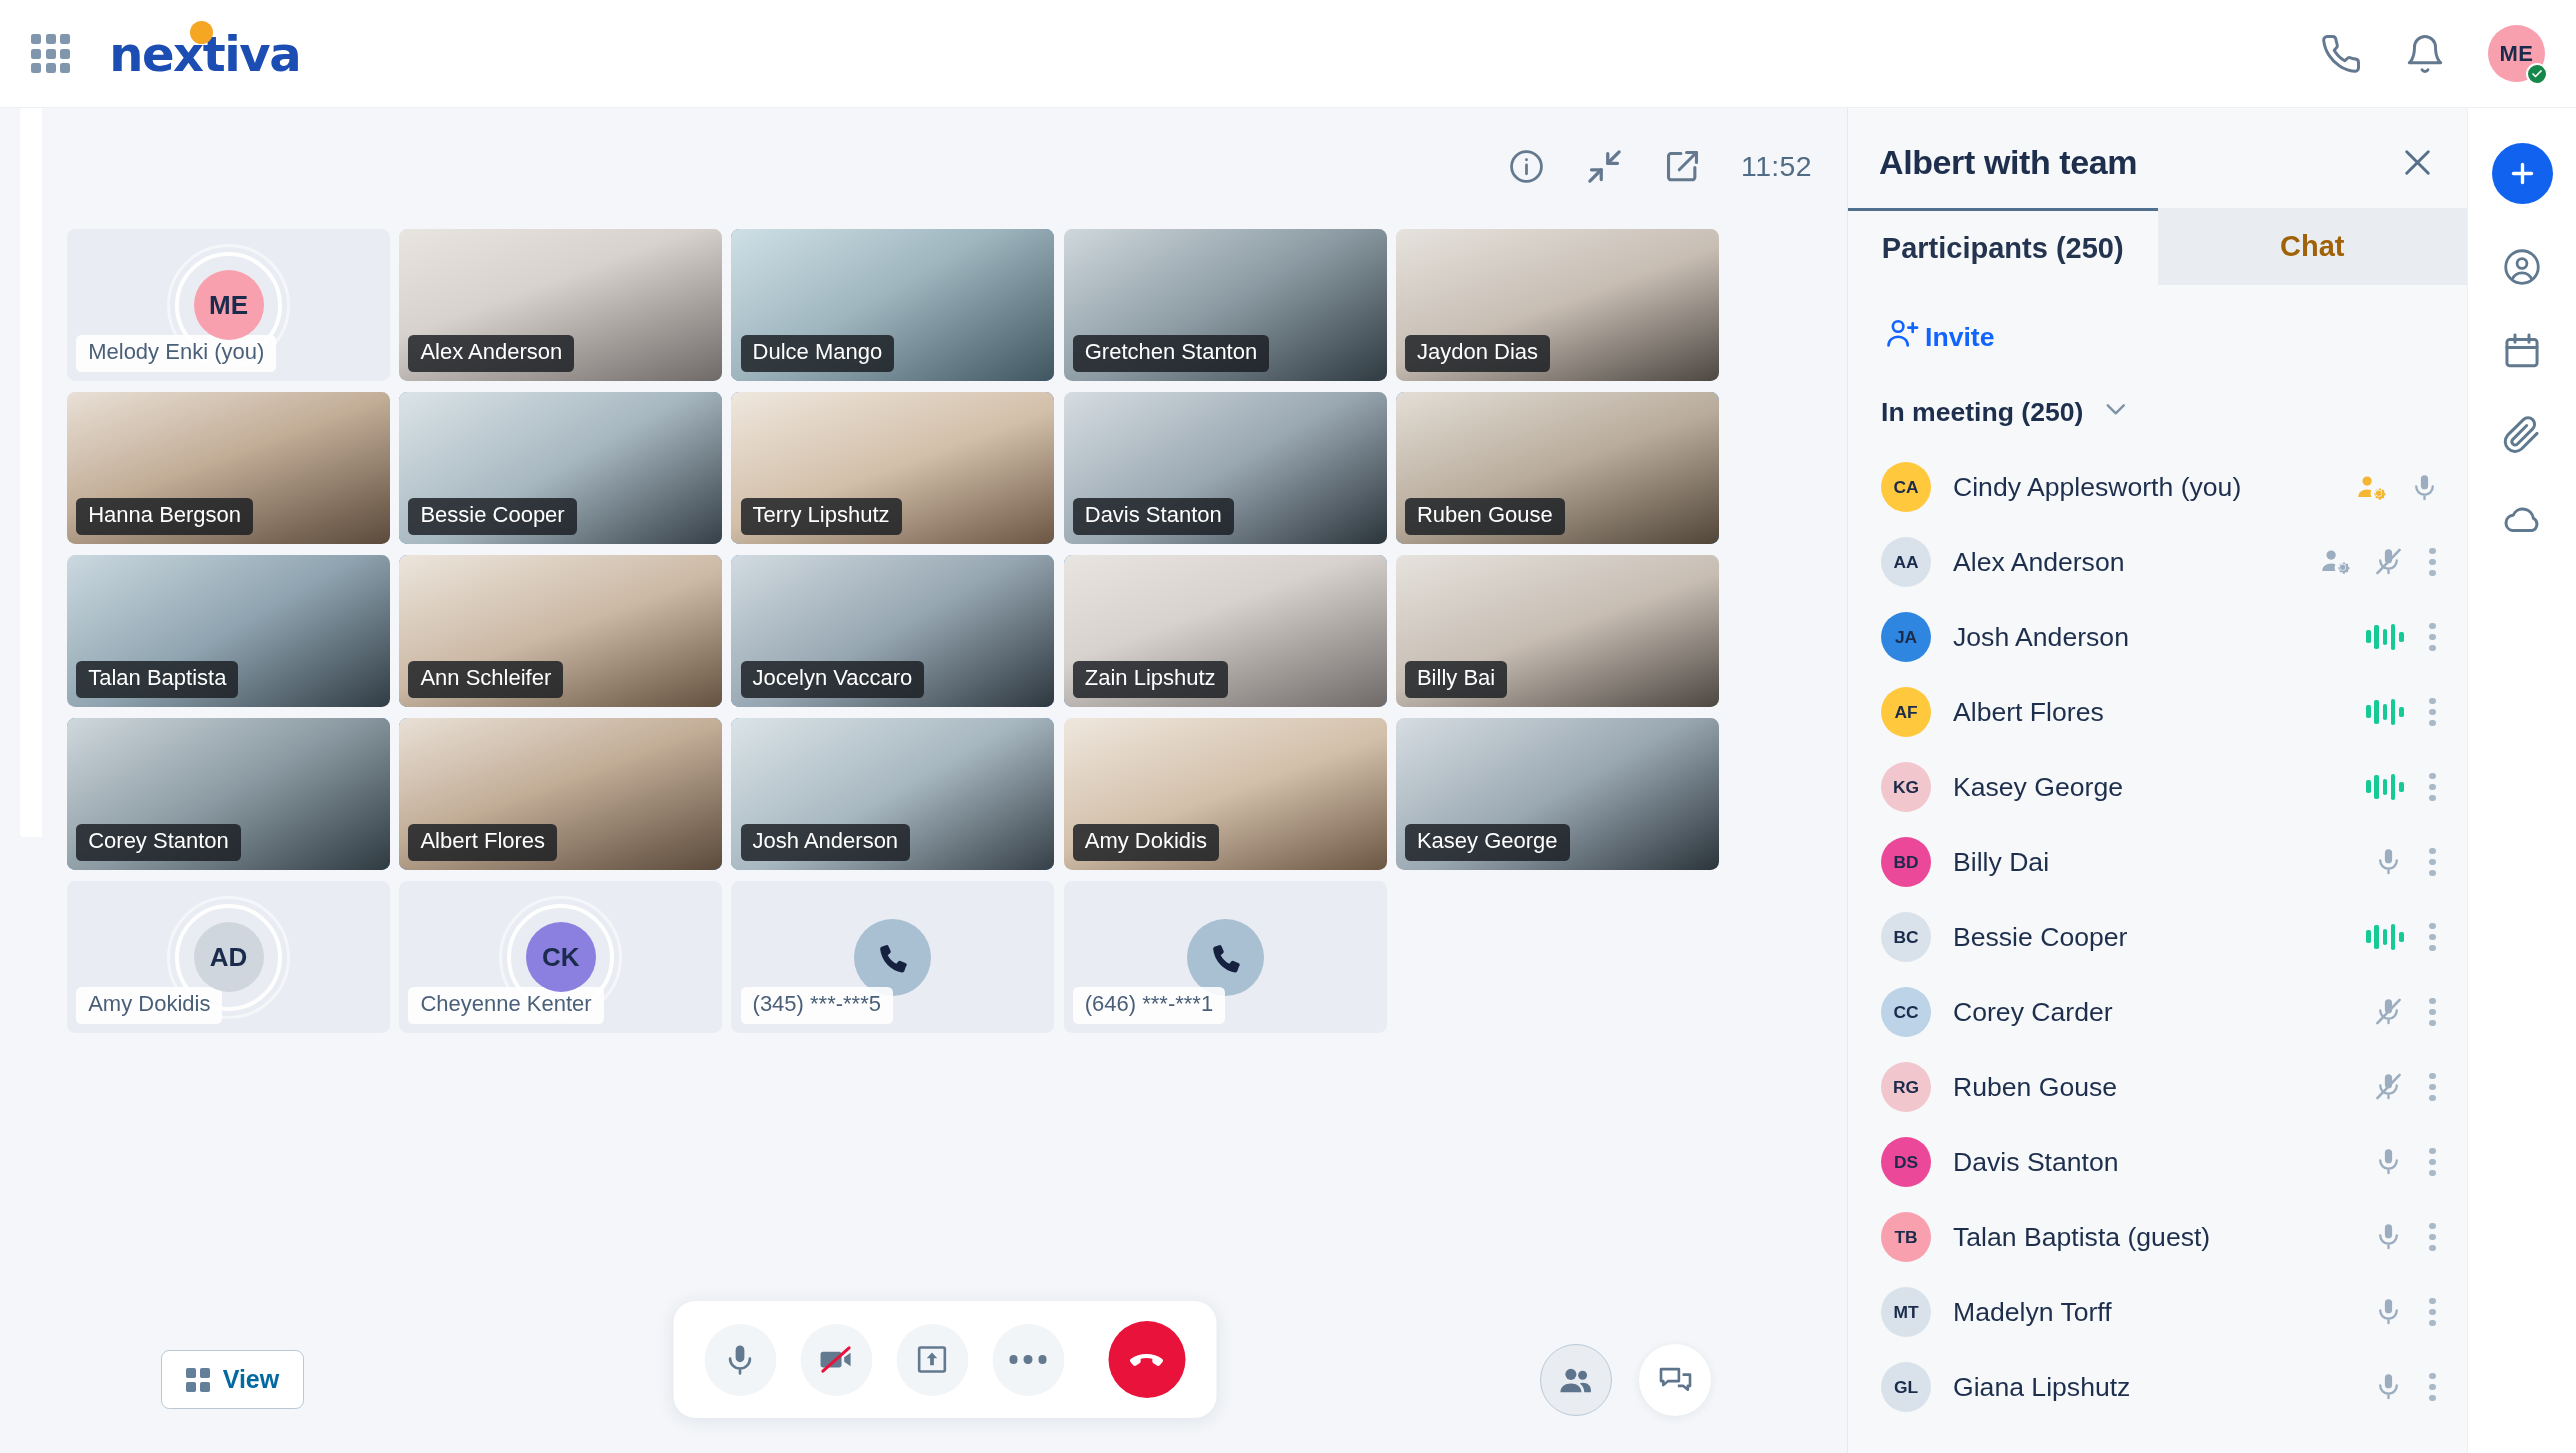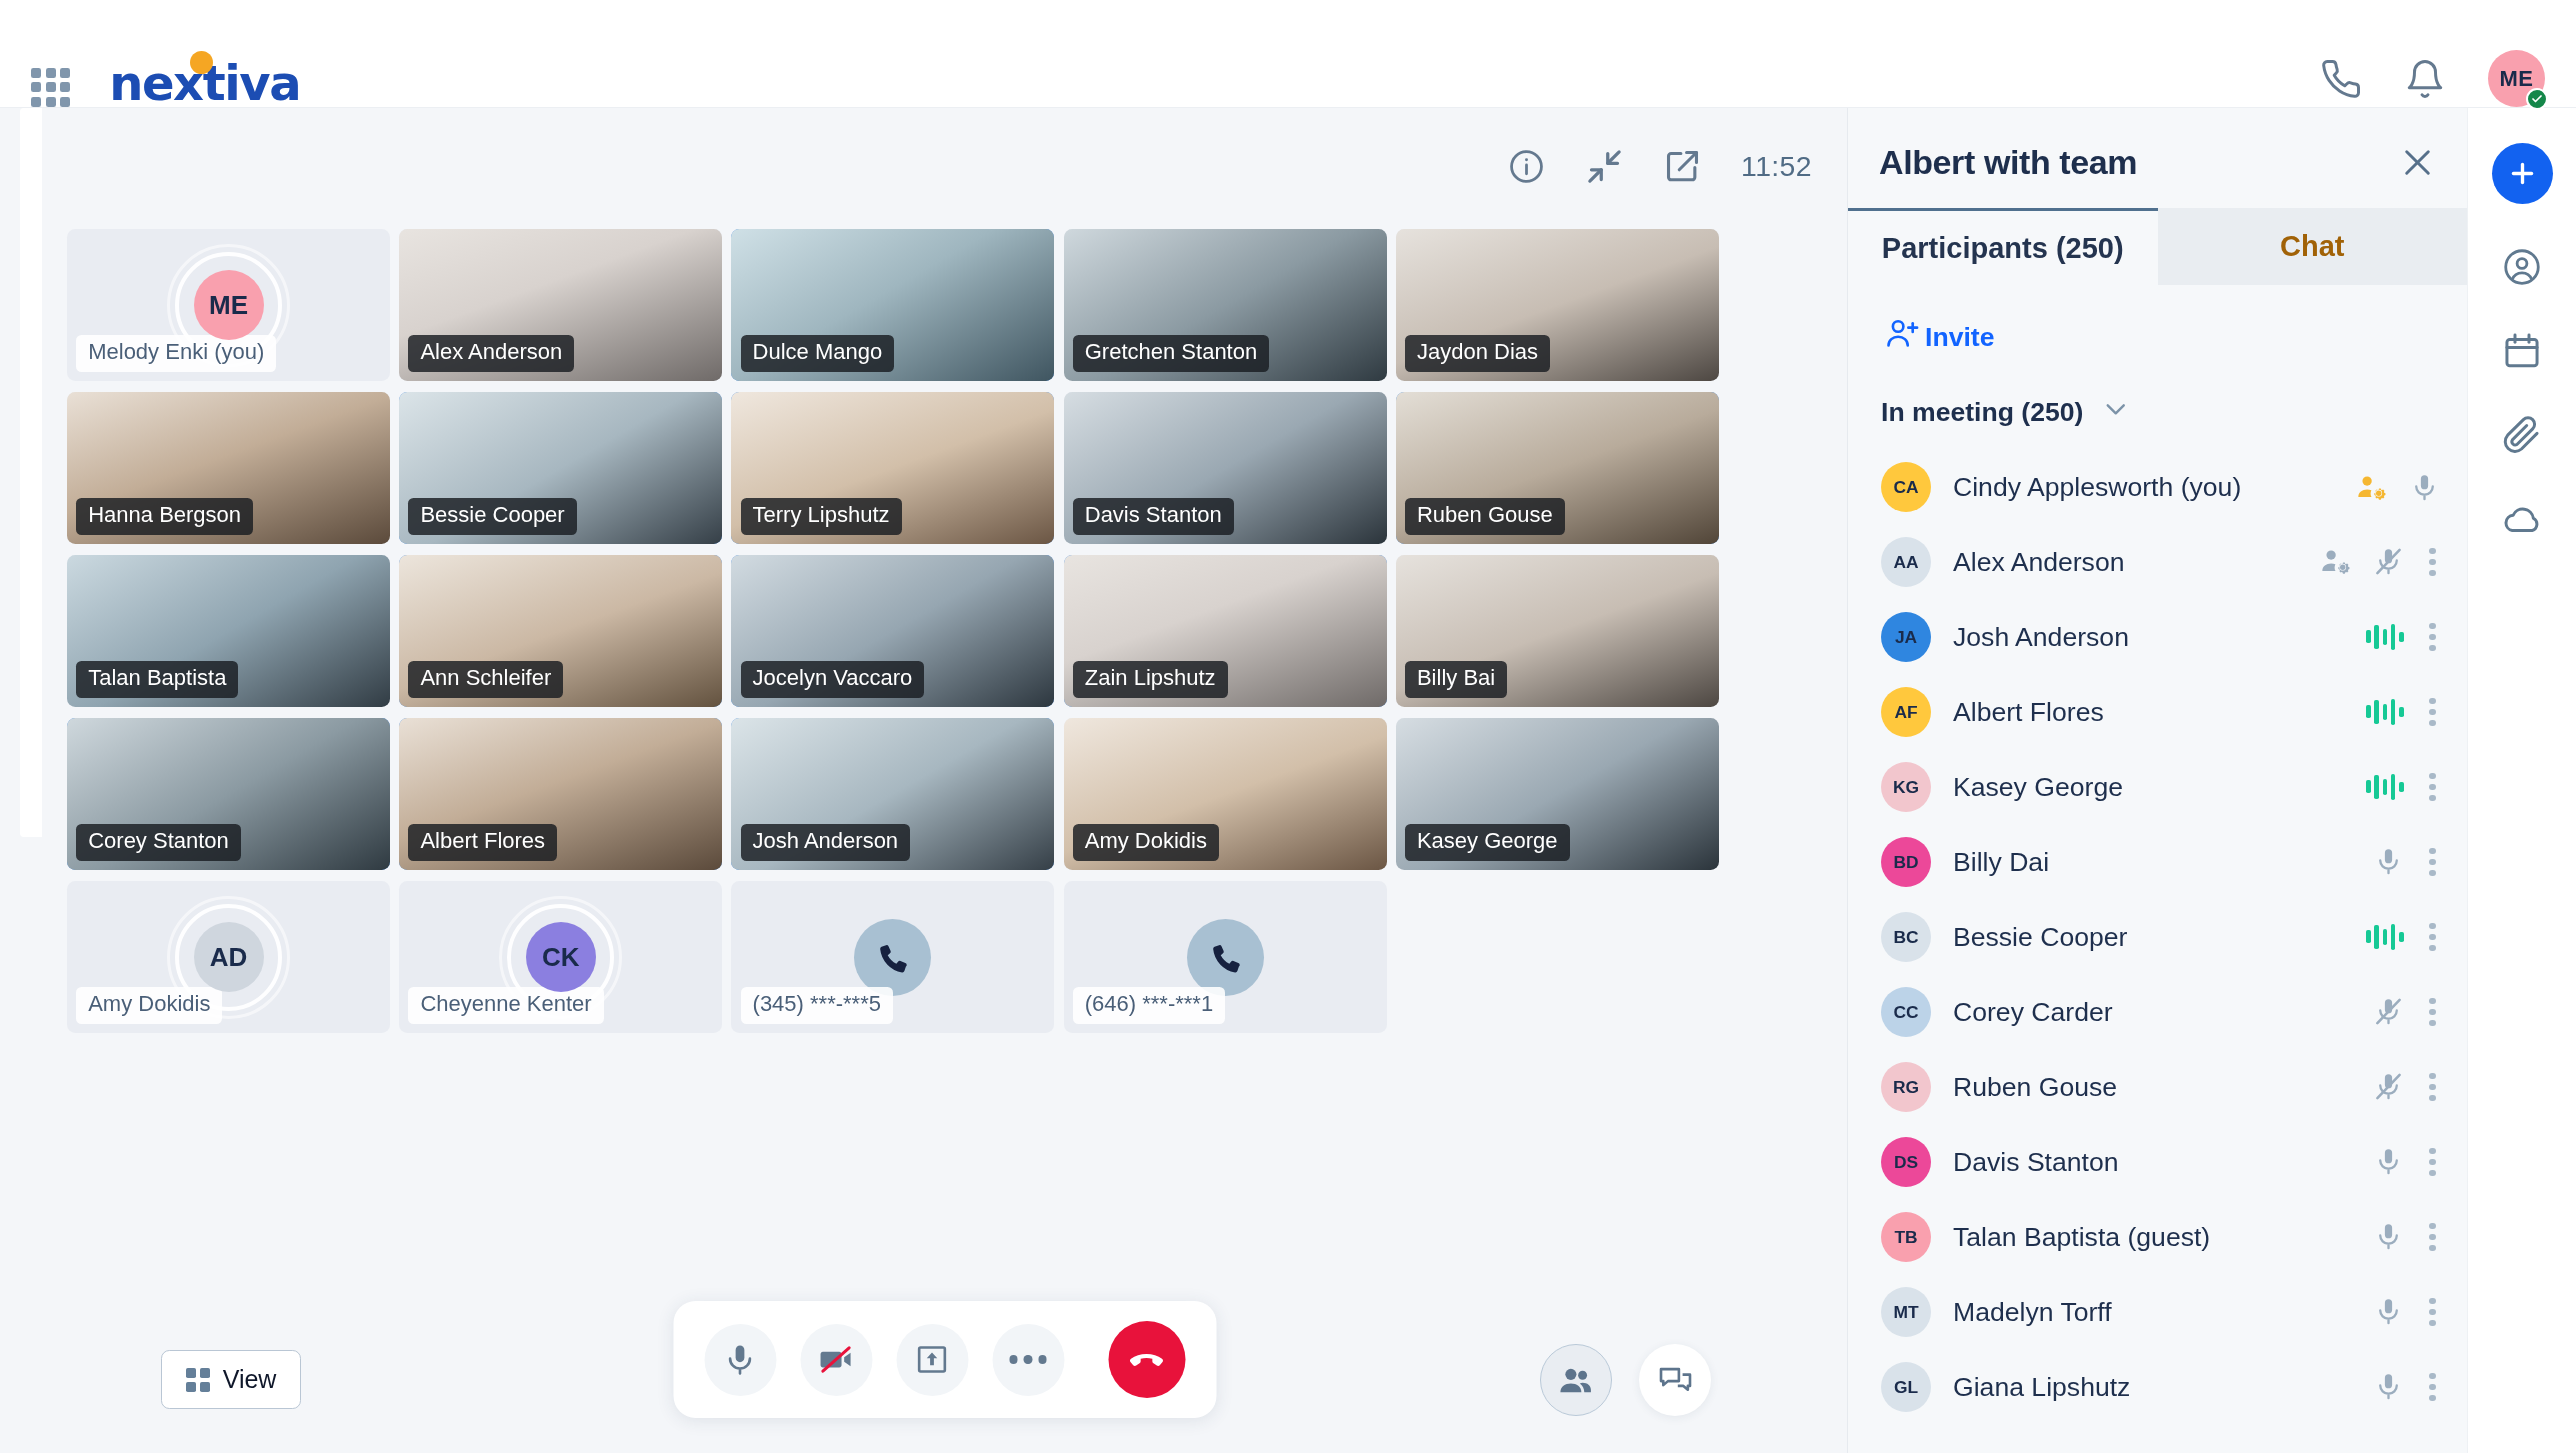--- a/index.html
+++ b/index.html
@@ -7,21 +7,21 @@
     width: 2576px; height: 1454px;
     font-family: "Liberation Sans", sans-serif;
     background: #ffffff;
     overflow: hidden;
   }
   .app { position: relative; width: 2576px; height: 1454px; background:#f4f6f9; }
 
   
   .topbar{
     position:absolute; left:0; top:0; width:2576px; height:108px;
-    background:#ffffff; display:flex; align-items:flex-end;
+    background:#ffffff; display:flex; align-items:center;
     border-bottom:0.9px solid #eceff3; z-index:40;
   }
   .grid-menu{ margin-left:31px; display:grid; grid-template-columns:repeat(3,10px);
     grid-template-rows:repeat(3,10px); gap:4.6px; cursor:pointer; }
   .grid-menu i{ display:block; width:10px; height:10px; background:#8096ac; border-radius:2.3px;}
   .logo{ margin-left:39px; display:flex; align-items:flex-end; position:relative;
     font-size:48px; font-weight:bold; color:#1c4db3; letter-spacing:-1.4px;
     font-family:"DejaVu Sans", sans-serif; line-height:1; }
   .logo .dot{ position:absolute; left:81px; top:-8.3px; width:23px; height:23px;
     border-radius:50%; background:#f5a623; }
@@ -80,21 +80,21 @@
   .tile.phone .dialcircle svg{ width:37px; height:37px; color:#16213f;}
 
   
   .view-btn{ position:absolute; left:119px; bottom:44px; display:flex; align-items:center;
     gap:13px; background:#ffffff; border:0.9px solid #b9c6d4; border-radius:8.3px;
     padding:13.8px 24px; cursor:pointer; color:#4d6versions;}
   .view-btn{ color:#4f6a84; }
   .view-btn .vgrid{ display:grid; grid-template-columns:repeat(2,10px);
     grid-template-rows:repeat(2,10px); gap:3.7px;}
   .view-btn .vgrid i{ width:10px;height:10px;background:#647f99;border-radius:1.8px;display:block;}
-  .view-btn span{ font-size:25px; font-weight:normal; color:#0f172a;}
+  .view-btn span{ font-size:25px; font-weight:bold; color:#0369a1;}
 
   .ctrlbar{ position:absolute; left:50%; transform:translateX(-50%); bottom:35px;
     background:#ffffff; border-radius:22px; padding:20px 31px;
     display:flex; align-items:center; gap:24px;
     box-shadow:0 2.8px 16.5px rgba(40,60,90,0.10);}
   .cbtn{ width:72px; height:72px; border-radius:50%; background:#f2f5f8;
     display:flex; align-items:center; justify-content:center; cursor:pointer;
     color:#63798f; border:none;}
   .cbtn svg{ width:35px; height:35px; display:block;}
   .cbtn.end{ background:#e8123b; color:#fff; width:77px; height:77px; margin-left:20px;}

